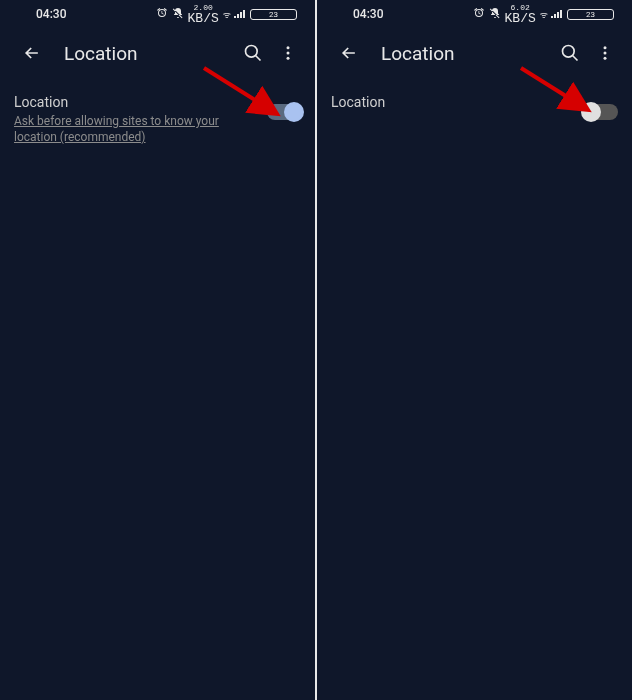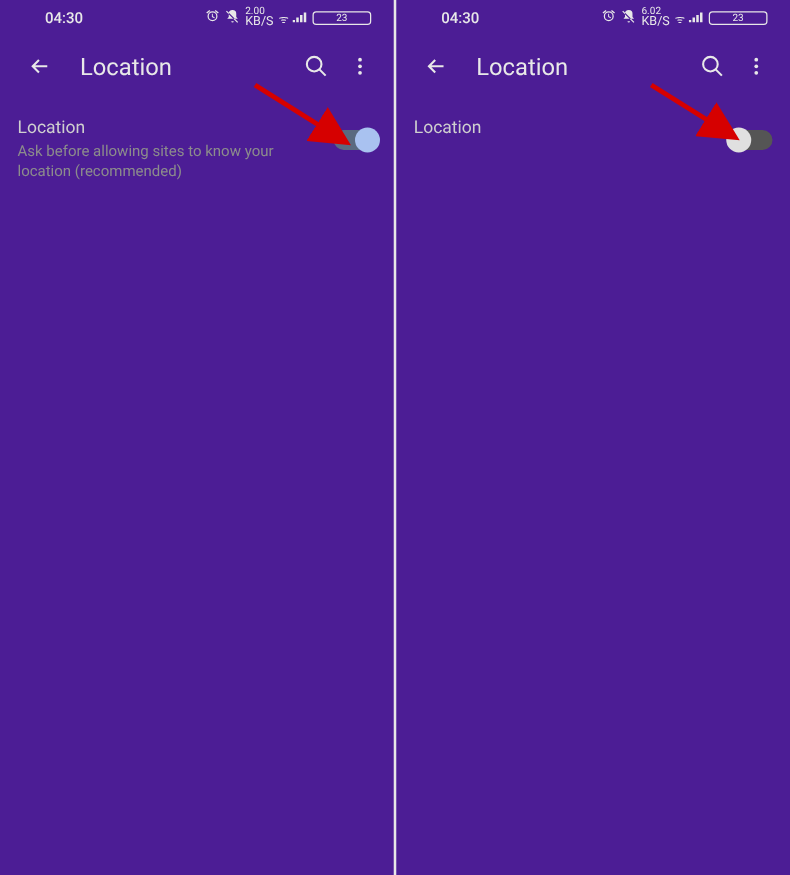--- a/index.html
+++ b/index.html
@@ -7,21 +7,21 @@
       width: 632px;
       height: 700px;
       background: #fff;
       font-family: Roboto, Arial, sans-serif;
       display: flex;
       position: relative;
     }
     .screen {
       width: 315px;
       height: 700px;
-      background: #4c1d95;
+      background: #0f172a;
       position: relative;
       overflow: hidden;
     }
     .divider {
       width: 2px;
       height: 700px;
       background: #e8e8e8;
     }
     .status-bar {
       height: 28px;
@@ -34,24 +34,25 @@
     }
     .status-left { font-weight: 500; font-size: 12px; }
     .status-right {
       display: flex;
       align-items: center;
       gap: 4px;
     }
     .status-right .net-speed {
       font-size: 8px;
       line-height: 1;
-      text-align: left;
+      text-align: center;
+      font-family: Liberation Mono, monospace;
     }
     .status-right .net-speed .s1 { font-size: 8px; }
-    .status-right .net-speed .s2 { font-size: 10px; }
+    .status-right .net-speed .s2 { font-size: 13px; }
     .status-right .battery-box {
       border: 1px solid #e8e8e8;
       border-radius: 3px;
       font-size: 8px;
       padding: 0px 18px;
     }
     .app-bar {
       height: 50px;
       display: flex;
       align-items: center;
@@ -67,21 +68,21 @@
       color: #e8e8e8;
     }
     .icon-btn { padding: 8px; cursor: pointer; display: flex; align-items: center; }
     .setting-row {
       display: flex;
       align-items: flex-start;
       padding: 16px 14px 0 14px;
     }
     .setting-text { flex: 1; padding-right: 12px; }
     .setting-title { font-size: 14px; color: #cfcfcf; margin-bottom: 3px; }
-    .setting-desc { font-size: 12px; color: #8c8c8c; line-height: 1.35; }
+    .setting-desc { font-size: 12px; color: #8c8c8c; line-height: 1.35; text-decoration: underline; }
     .toggle {
       width: 34px;
       height: 16px;
       border-radius: 8px;
       position: relative;
       margin-top: 10px;
       cursor: pointer;
     }
     .toggle.on { background: #5a6a80; }
     .toggle.off { background: #555; }

